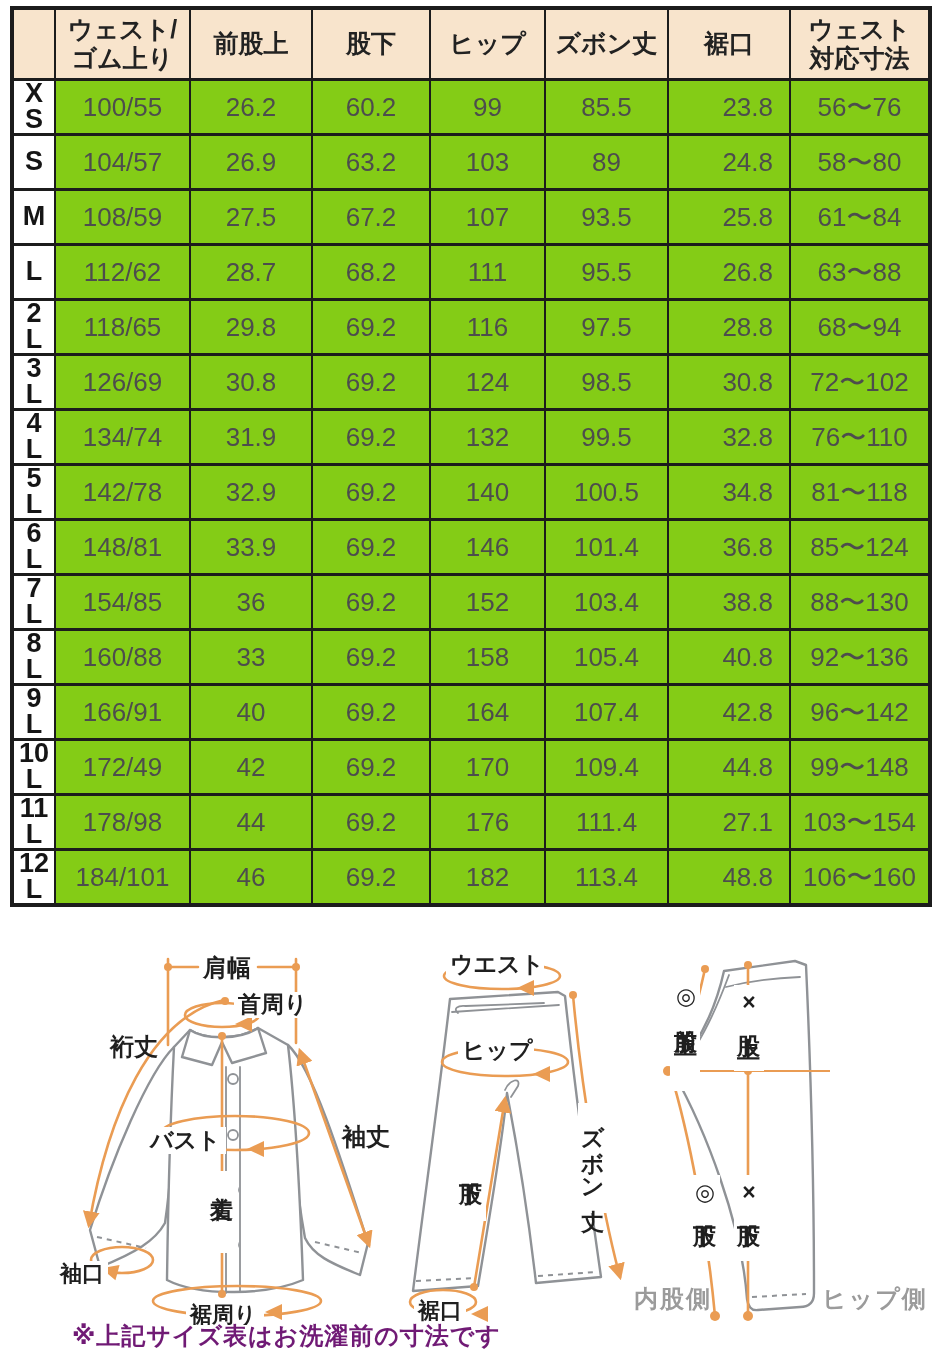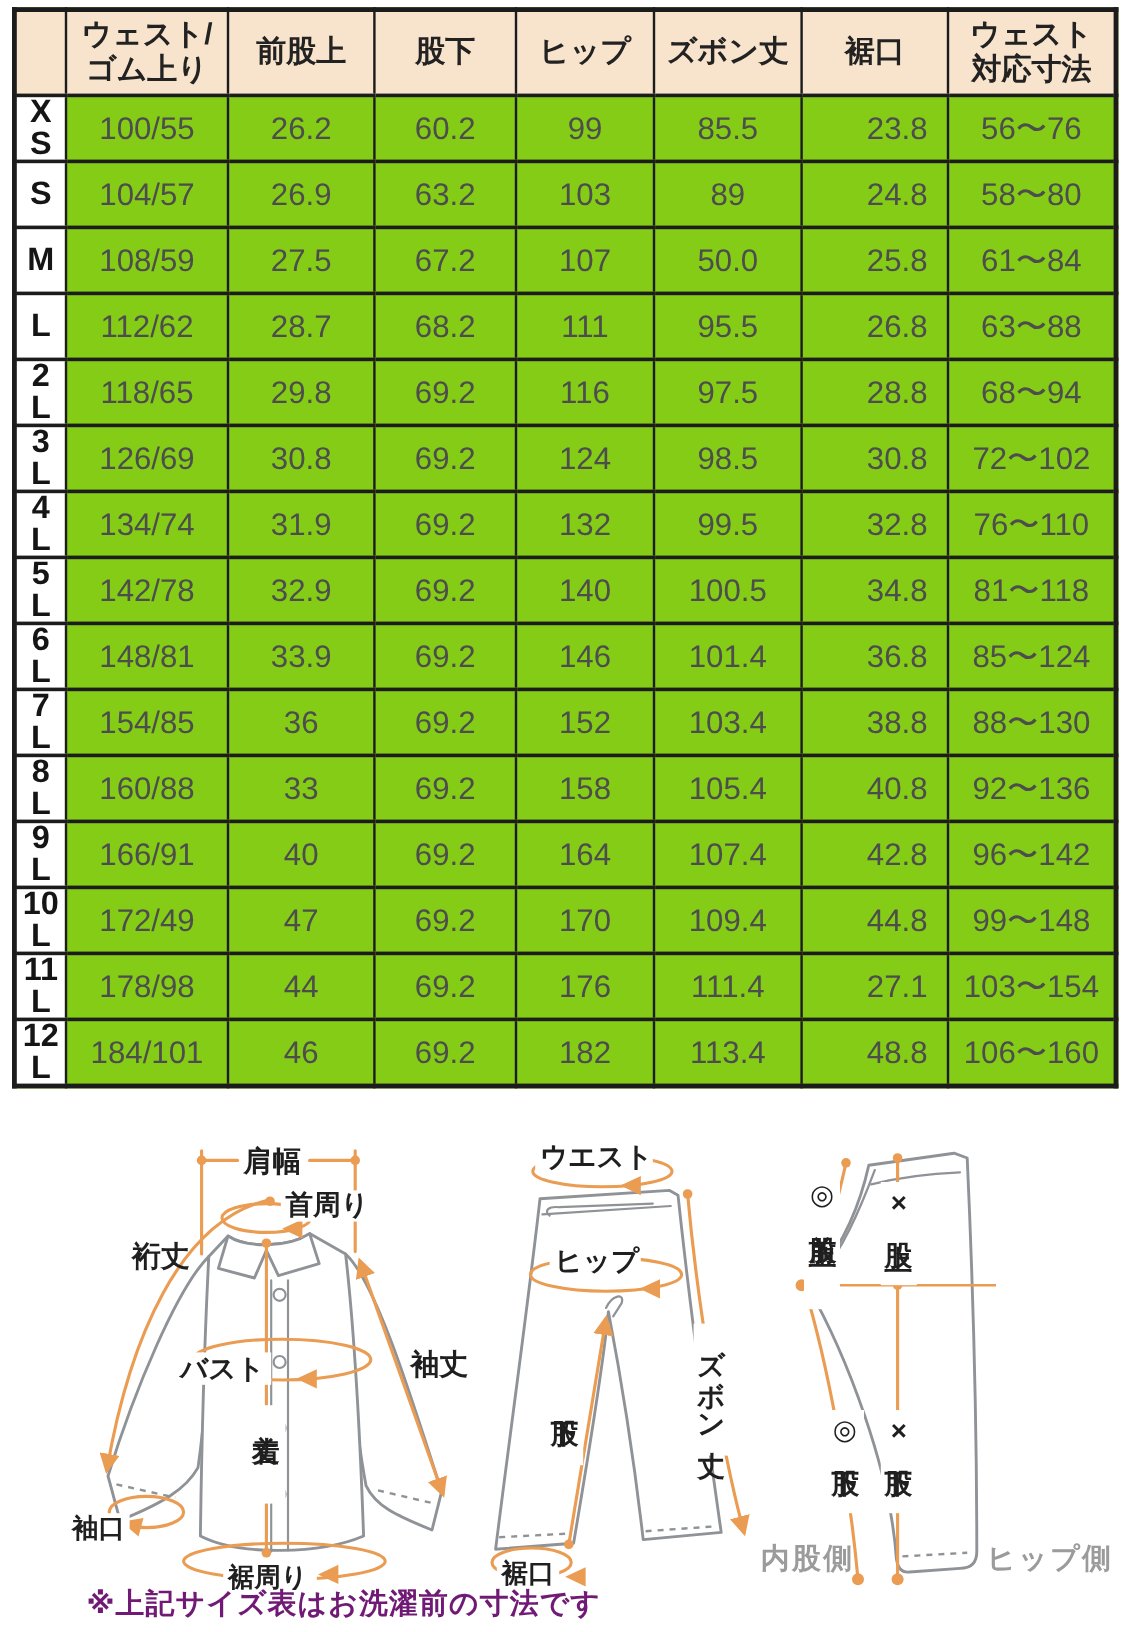--- a/index.html
+++ b/index.html
@@ -95,21 +95,21 @@
           <td>89</td>
           <td class="suso">24.8</td>
           <td>58〜80</td>
         </tr>
         <tr>
           <th>M</th>
           <td>108/59</td>
           <td>27.5</td>
           <td>67.2</td>
           <td>107</td>
-          <td>50.0</td>
+          <td>93.5</td>
           <td class="suso">25.8</td>
           <td>61〜84</td>
         </tr>
         <tr>
           <th>L</th>
           <td>112/62</td>
           <td>28.7</td>
           <td>68.2</td>
           <td>111</td>
           <td>95.5</td>
@@ -201,21 +201,21 @@
           <td>69.2</td>
           <td>164</td>
           <td>107.4</td>
           <td class="suso">42.8</td>
           <td>96〜142</td>
         </tr>
         <tr>
           <th>10
 L</th>
           <td>172/49</td>
-          <td>47</td>
+          <td>42</td>
           <td>69.2</td>
           <td>170</td>
           <td>109.4</td>
           <td class="suso">44.8</td>
           <td>99〜148</td>
         </tr>
         <tr>
           <th>11
 L</th>
           <td>178/98</td>

